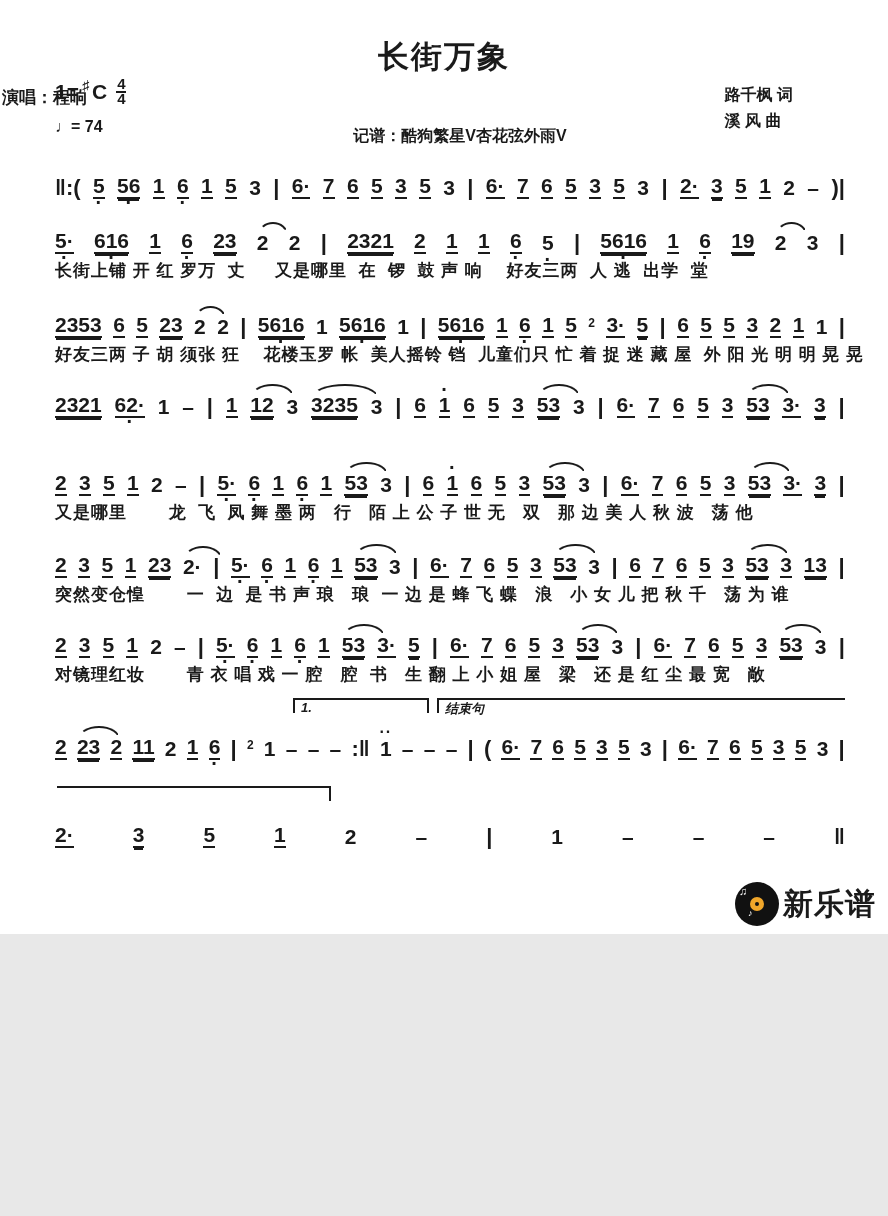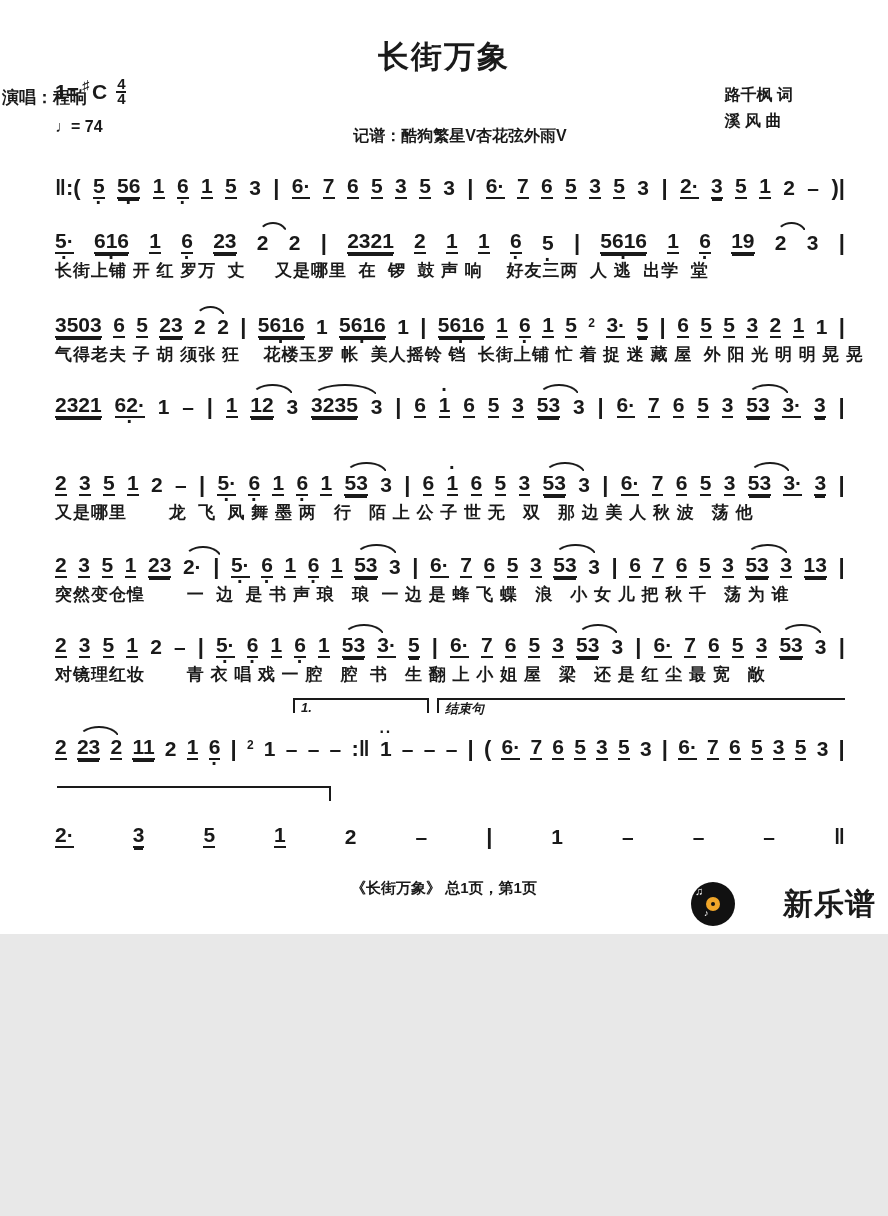--- a/index.html
+++ b/index.html
@@ -79,21 +79,21 @@
   .disc .center{
     position:absolute;left:50%;top:50%;width:14px;height:14px;border-radius:50%;
     transform:translate(-50%,-50%);background:#f0a62a;
   }
   .disc .hole{
     position:absolute;left:50%;top:50%;width:4px;height:4px;border-radius:50%;
     transform:translate(-50%,-50%);background:#111;
   }
   .disc .nt1{position:absolute;left:4px;top:3px;color:#fff;font-size:11px;font-weight:700;}
   .disc .nt2{position:absolute;left:13px;top:26px;color:#fff;font-size:9px;font-weight:700;}
-  .logo-text{font-size:30px;font-weight:900;letter-spacing:1px;margin-left:44px;}
+  .logo-text{font-size:30px;font-weight:900;letter-spacing:1px;}
 </style>
 </head>
 <body>
 
 <div id="page">
 
   <div class="title">长街万象</div>
   <div class="singer">演唱：程响</div>
 
   <div class="keysig">
@@ -171,21 +171,21 @@
           <span class="note u1 dotb">6</span>
           <span class="note u2">19</span>
           <span class="note">2<span class="arcmark"></span></span>
           <span class="note">3</span>
           <span class="bar">|</span>
         </div>
         <div class="lyrics-row">长街上铺 开 红 罗万  丈　  又是哪里  在  锣  鼓 声 响　 好友三两  人 逃  出学  堂</div>
       </div>
       <div class="score-line" style="top: 302px;">
         <div class="notes-row">
-          <span class="note u2">3503</span>
+          <span class="note u2">2353</span>
           <span class="note u1">6</span>
           <span class="note u1">5</span>
           <span class="note u2">23</span>
           <span class="note">2<span class="arcmark"></span></span>
           <span class="note">2</span>
           <span class="bar">|</span>
           <span class="note u2 dotb">5616</span>
           <span class="note">1</span>
           <span class="note u2 dotb">5616</span>
           <span class="note">1</span>
@@ -201,21 +201,21 @@
           <span class="bar">|</span>
           <span class="note u1">6</span>
           <span class="note u1">5</span>
           <span class="note u1">5</span>
           <span class="note u1">3</span>
           <span class="note u1">2</span>
           <span class="note u1">1</span>
           <span class="note">1</span>
           <span class="bar">|</span>
         </div>
-        <div class="lyrics-row">气得老夫 子 胡 须张 狂　 花楼玉罗 帐  美人摇铃 铛  长街上铺 忙 着 捉 迷 藏 屋  外 阳 光 明 明 晃 晃</div>
+        <div class="lyrics-row">好友三两 子 胡 须张 狂　 花楼玉罗 帐  美人摇铃 铛  儿童们只 忙 着 捉 迷 藏 屋  外 阳 光 明 明 晃 晃</div>
       </div>
       <div class="score-line" style="top: 382px;">
         <div class="notes-row">
           <span class="note u2">2321</span>
           <span class="note u1 dotb">62·</span>
           <span class="note">1</span>
           <span class="note">–</span>
           <span class="bar">|</span>
           <span class="note u1">1</span>
           <span class="note u2">12<span class="arcmark"></span></span>
@@ -411,21 +411,20 @@
           <span class="bar">|</span>
           <span class="note">1</span>
           <span class="note">–</span>
           <span class="note">–</span>
           <span class="note">–</span>
           <span class="bar">‖</span>
         </div>
       </div>
     </div>
 
-  <div class="page-info">《长街万象》 总1页，第1页</div>
 
   <div class="logo">
     <span class="disc">
       <span class="nt1">♫</span>
       <span class="nt2">♪</span>
       <span class="center"></span>
       <span class="hole"></span>
     </span>
     <span class="logo-text">新乐谱</span>
   </div>

